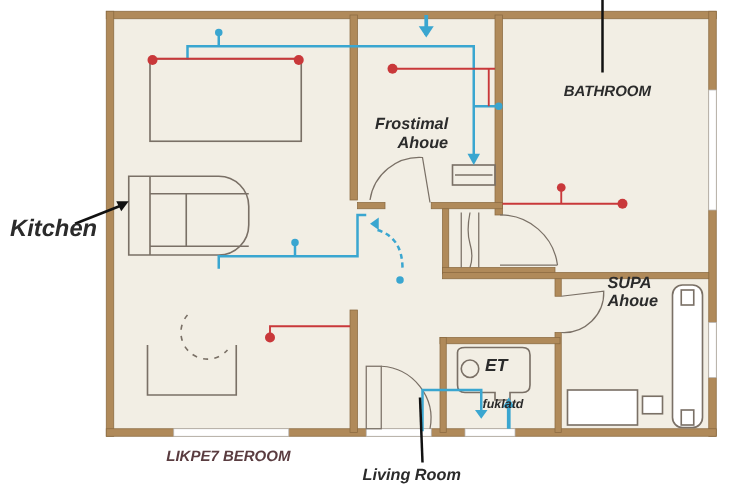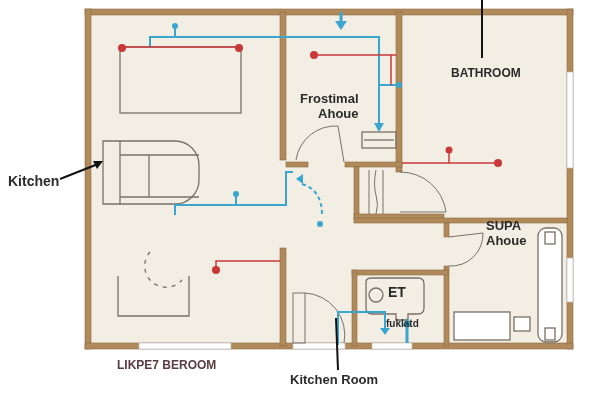--- a/index.html
+++ b/index.html
@@ -1,28 +1,28 @@
 <!DOCTYPE html>
 <html><head>
   <meta charset="utf-8">
   <style>
     html, body { margin: 0; padding: 0; }
     body {
       width: 600px; height: 400px; background: #ffffff; position: relative; overflow: hidden;
       font-family: "Liberation Sans", "DejaVu Sans", sans-serif;
     }
     #plan { position: absolute; left: 0; top: 0; }
-    .lbl { position: absolute; font-weight: bold; color: #2b2b2b; white-space: nowrap; line-height: 1.15; }
-    .lbl-kitchen { left: 8px; top: 173px; font-size: 14px; }
+    .lbl { position: absolute; font-weight: bold; color: #2b2b2b; white-space: nowrap; line-height: 1.15; font-style: italic; }
+    .lbl-kitchen { left: 8px; top: 173px; font-size: 19px; }
     .lbl-closet { left: 300px; top: 92px; font-size: 13px; text-align: right; }
     .lbl-bath { left: 451px; top: 67px; font-size: 12px; }
     .lbl-supa { left: 486px; top: 219px; font-size: 13px; }
     .lbl-et { left: 388px; top: 284px; font-size: 14px; }
     .lbl-fuk { left: 386px; top: 306px; font-size: 10px; margin-top: 12px; }
-    .lbl-bedroom { left: 117px; top: 359px; font-size: 12px; color: #5a3c40; }
+    .lbl-bedroom { left: 133px; top: 359px; font-size: 12px; color: #5a3c40; }
     .lbl-living { left: 290px; top: 373px; font-size: 13px; }
   </style>
 </head>
 <body>
 
 <svg id="plan" width="600" height="400" viewBox="0 0 600 400">
 
   <rect x="88" y="12" width="482" height="334" fill="#f2eee4"></rect>
 
   <g fill="#b08a5a" stroke="#8a6a40" stroke-width="0.6">
@@ -153,13 +153,13 @@
   <div>Ahoue</div>
 </div>
 <div class="lbl lbl-bath">BATHROOM</div>
 <div class="lbl lbl-supa">
   <div>SUPA</div>
   <div>Ahoue</div>
 </div>
 <div class="lbl lbl-et">ET</div>
 <div class="lbl lbl-fuk">fuklatd</div>
 <div class="lbl lbl-bedroom">LIKPE7 BEROOM</div>
-<div class="lbl lbl-living">Kitchen Room</div>
+<div class="lbl lbl-living">Living Room</div>
 
 </body></html>

